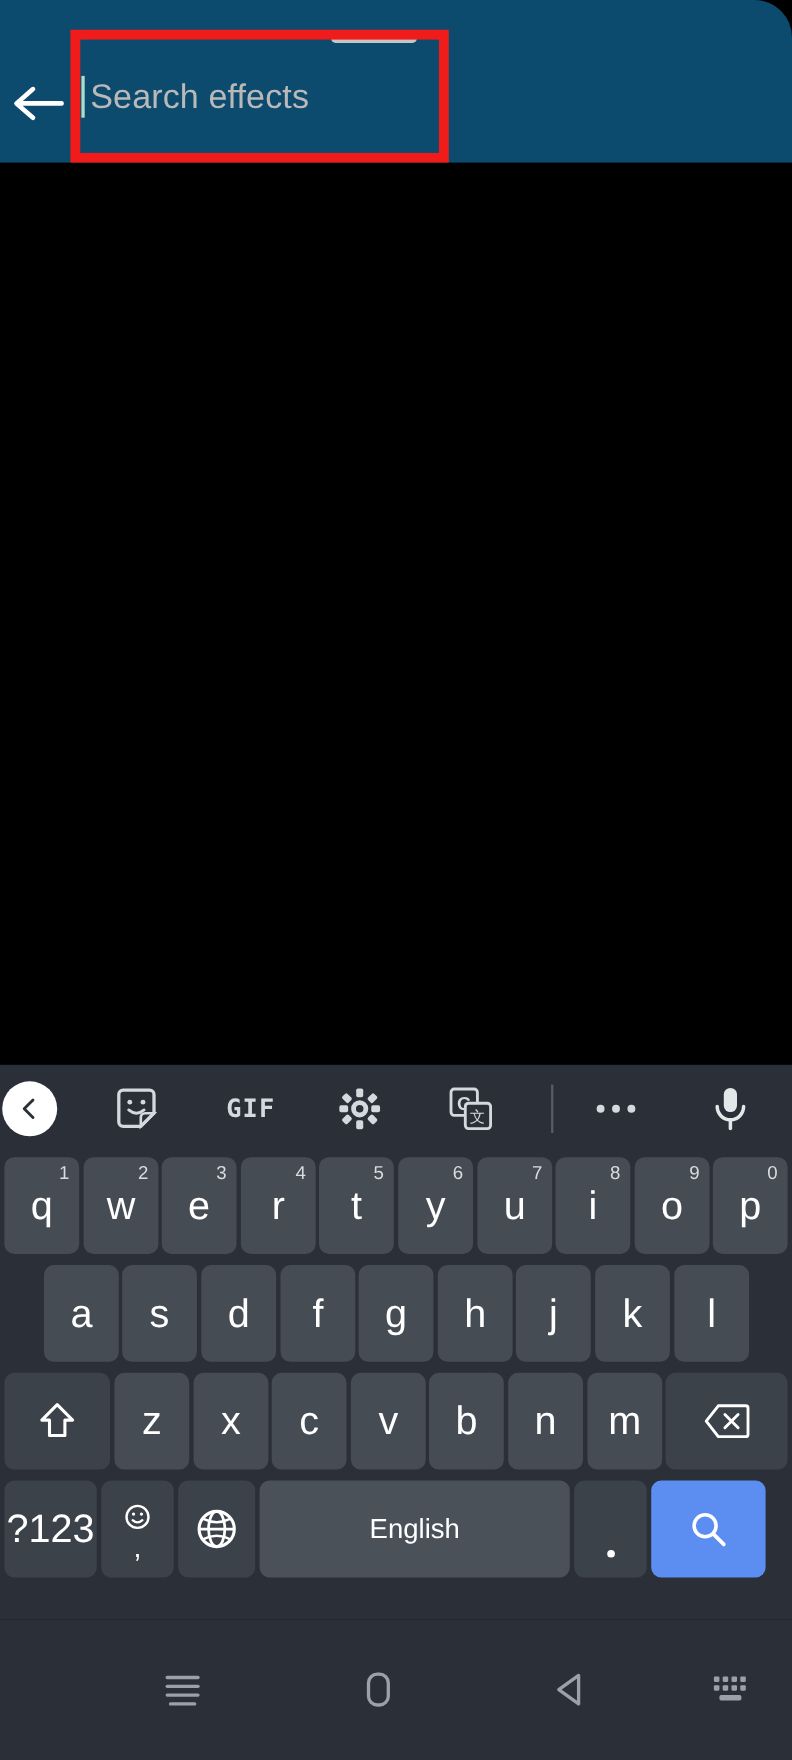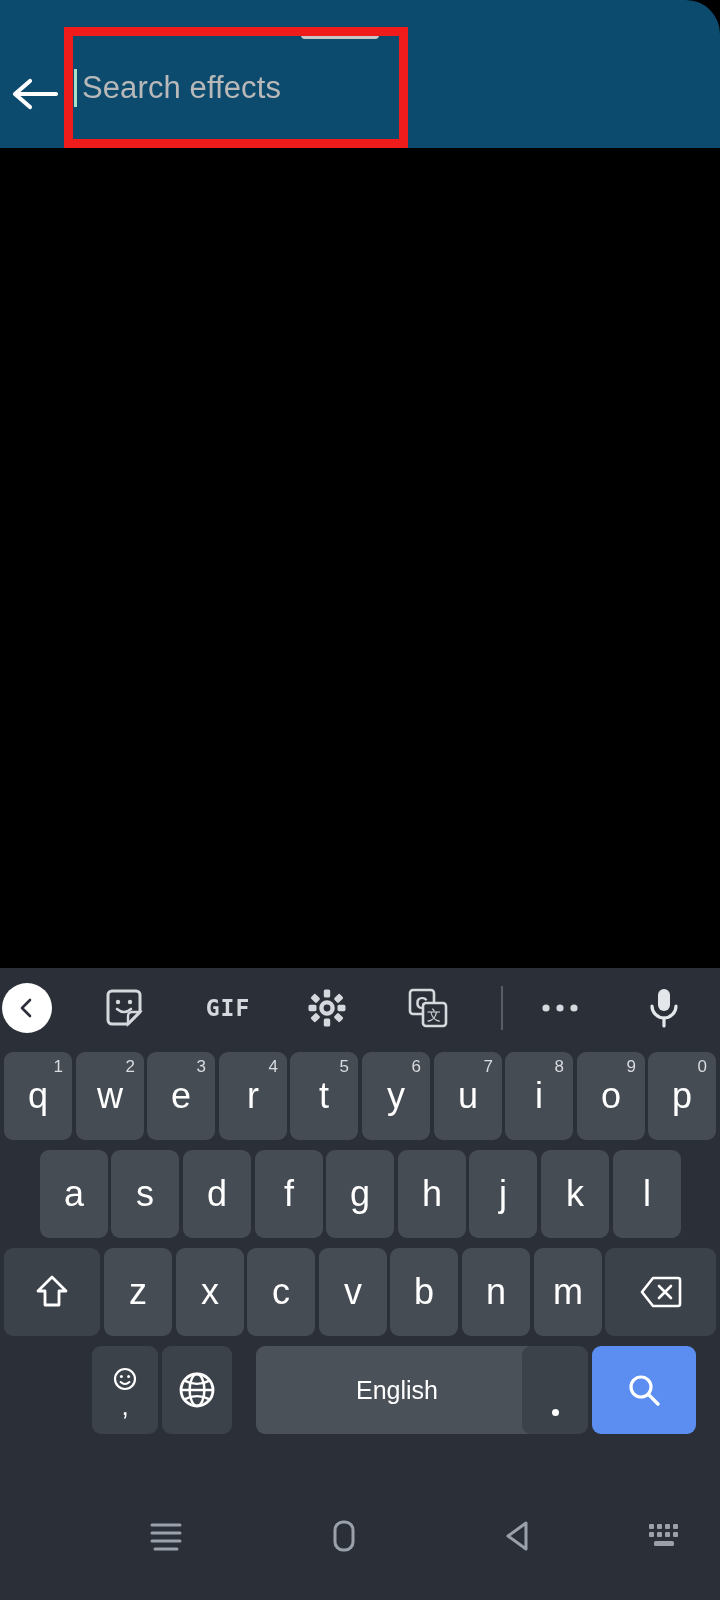--- a/index.html
+++ b/index.html
@@ -368,41 +368,44 @@
           <span class="key-glyph">
             <svg width="44" height="34" viewBox="0 0 44 34">
               <path d="M14 3 H39 a2 2 0 0 1 2 2 V29 a2 2 0 0 1 -2 2 H14 L3 17 Z" fill="none" stroke="#ffffff" stroke-width="2.6" stroke-linejoin="round"></path>
               <path d="M20 11 L32 23 M32 11 L20 23" stroke="#ffffff" stroke-width="2.6" stroke-linecap="round"></path>
             </svg>
           </span>
         </div>
       </div>
 
     <div class="kb-row" id="kb-row4">
+        <div class="key fn" style="left: 4px; width: 84px;">
+          <span>?123</span>
+        </div>
         <div class="key fn emoji-comma" style="left: 92px; width: 66px;">
           <span class="emoji-top"><svg width="26" height="26" viewBox="0 0 26 26">
               <circle cx="13" cy="13" r="10" fill="none" stroke="#ffffff" stroke-width="2.2"></circle>
               <circle cx="9.4" cy="10.4" r="1.5" fill="#ffffff"></circle>
               <circle cx="16.6" cy="10.4" r="1.5" fill="#ffffff"></circle>
               <path d="M8.6 16 q4.4 4 8.8 0" fill="none" stroke="#ffffff" stroke-width="2.1" stroke-linecap="round"></path>
             </svg></span>
           <span class="comma-bot">,</span>
         </div>
         <div class="key fn" style="left: 162px; width: 70px;">
           <span class="key-glyph">
             <svg width="42" height="42" viewBox="0 0 42 42">
               <circle cx="21" cy="21" r="16" fill="none" stroke="#ffffff" stroke-width="2.8"></circle>
               <ellipse cx="21" cy="21" rx="7.4" ry="16" fill="none" stroke="#ffffff" stroke-width="2.5"></ellipse>
               <line x1="5" y1="21" x2="37" y2="21" stroke="#ffffff" stroke-width="2.5"></line>
               <path d="M8.4 11.6 q12.6 6.4 25.2 0" fill="none" stroke="#ffffff" stroke-width="2.3"></path>
               <path d="M8.4 30.4 q12.6 -6.4 25.2 0" fill="none" stroke="#ffffff" stroke-width="2.3"></path>
             </svg>
           </span>
         </div>
-        <div class="key space" style="left: 236px; width: 282px; margin-left: 20px;">
+        <div class="key space" style="left: 236px; width: 282px;">
           <span>English</span>
         </div>
         <div class="key fn period-key" style="left: 522px; width: 66px;">
           <span class="dot"></span>
         </div>
         <div class="key enter" style="left: 592px; width: 104px;">
           <span class="key-glyph">
             <svg width="40" height="40" viewBox="0 0 40 40">
               <circle cx="17" cy="17" r="10" fill="none" stroke="#ffffff" stroke-width="3.2"></circle>
               <line x1="24.4" y1="24.4" x2="34" y2="34" stroke="#ffffff" stroke-width="3.4" stroke-linecap="round"></line>

